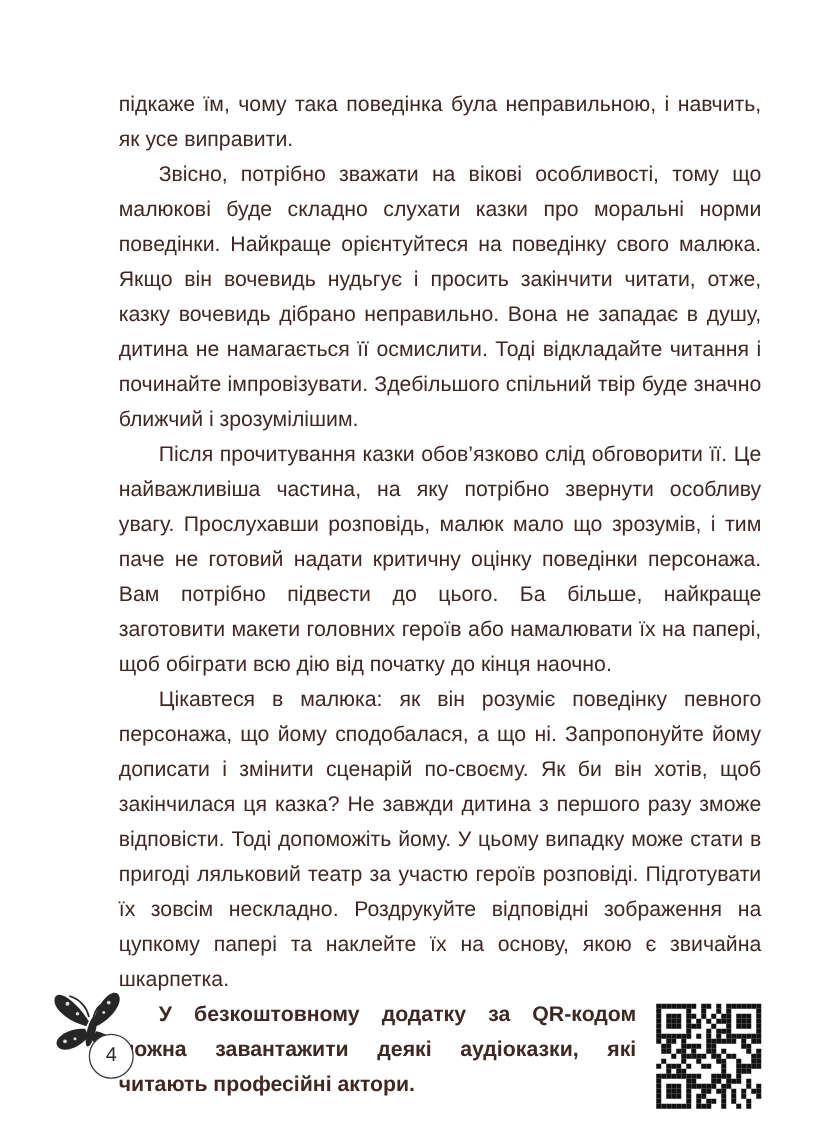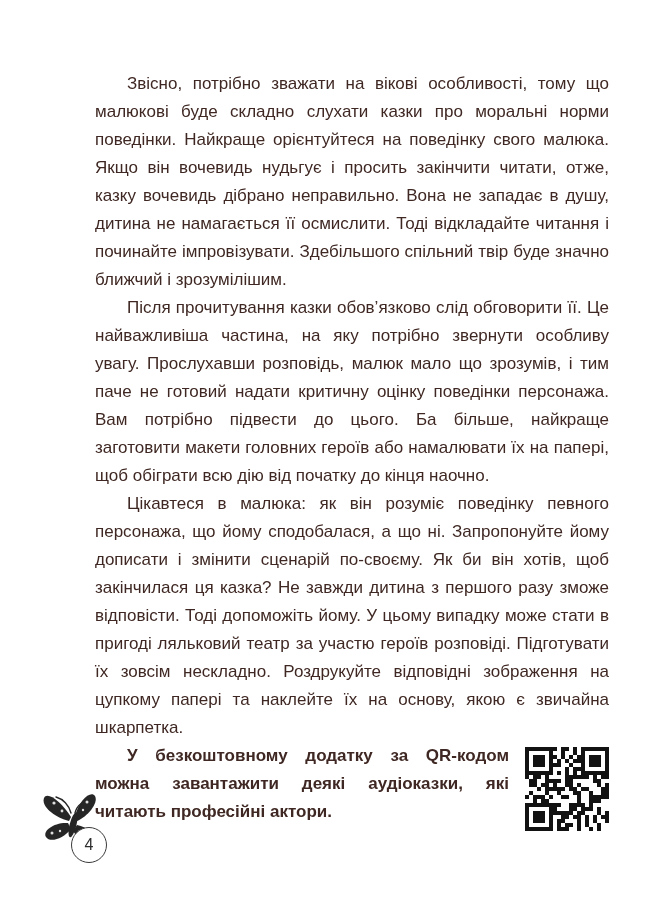--- a/index.html
+++ b/index.html
@@ -51,20 +51,21 @@
     font-size:16px;
     color:#2d2d2d;
   }
 </style>
 </head>
 <body>
 
 <div>
 
   <main class="text-block">
+    <p class="para no-indent">підкаже їм, чому така поведінка була неправильною, і навчить, як усе виправити.</p>
     <p class="para">Звісно, потрібно зважати на вікові особливості, тому що малюкові буде складно слухати казки про моральні норми поведінки. Найкраще орієнтуйтеся на поведінку свого малюка. Якщо він вочевидь нудьгує і просить закінчити читати, отже, казку вочевидь дібрано неправильно. Вона не западає в душу, дитина не намагається її осмислити. Тоді відкладайте читання і починайте імпровізувати. Здебільшого спільний твір буде значно ближчий і зрозумілішим.</p>
     <p class="para">Після прочитування казки обов’язково слід обговорити її. Це найважливіша частина, на яку потрібно звернути особливу увагу. Прослухавши розповідь, малюк мало що зрозумів, і тим паче не готовий надати критичну оцінку поведінки персонажа. Вам потрібно підвести до цього. Ба більше, найкраще заготовити макети головних героїв або намалювати їх на папері, щоб обіграти всю дію від початку до кінця наочно.</p>
     <p class="para">Цікавтеся в малюка: як він розуміє поведінку певного персонажа, що йому сподобалася, а що ні. Запропонуйте йому дописати і змінити сценарій по-своєму. Як би він хотів, щоб закінчилася ця казка? Не завжди дитина з першого разу зможе відповісти. Тоді допоможіть йому. У цьому випадку може стати в пригоді ляльковий театр за участю героїв розповіді. Підготувати їх зовсім нескладно. Роздрукуйте відповідні зображення на цупкому папері та наклейте їх на основу, якою є звичайна шкарпетка.</p>
     <p class="para bold">
       <span class="qr" aria-hidden="true">
           <i style="left:0px;top:0px"></i>
           <i style="left:4px;top:0px"></i>
           <i style="left:8px;top:0px"></i>
           <i style="left:12px;top:0px"></i>
           <i style="left:16px;top:0px"></i>

